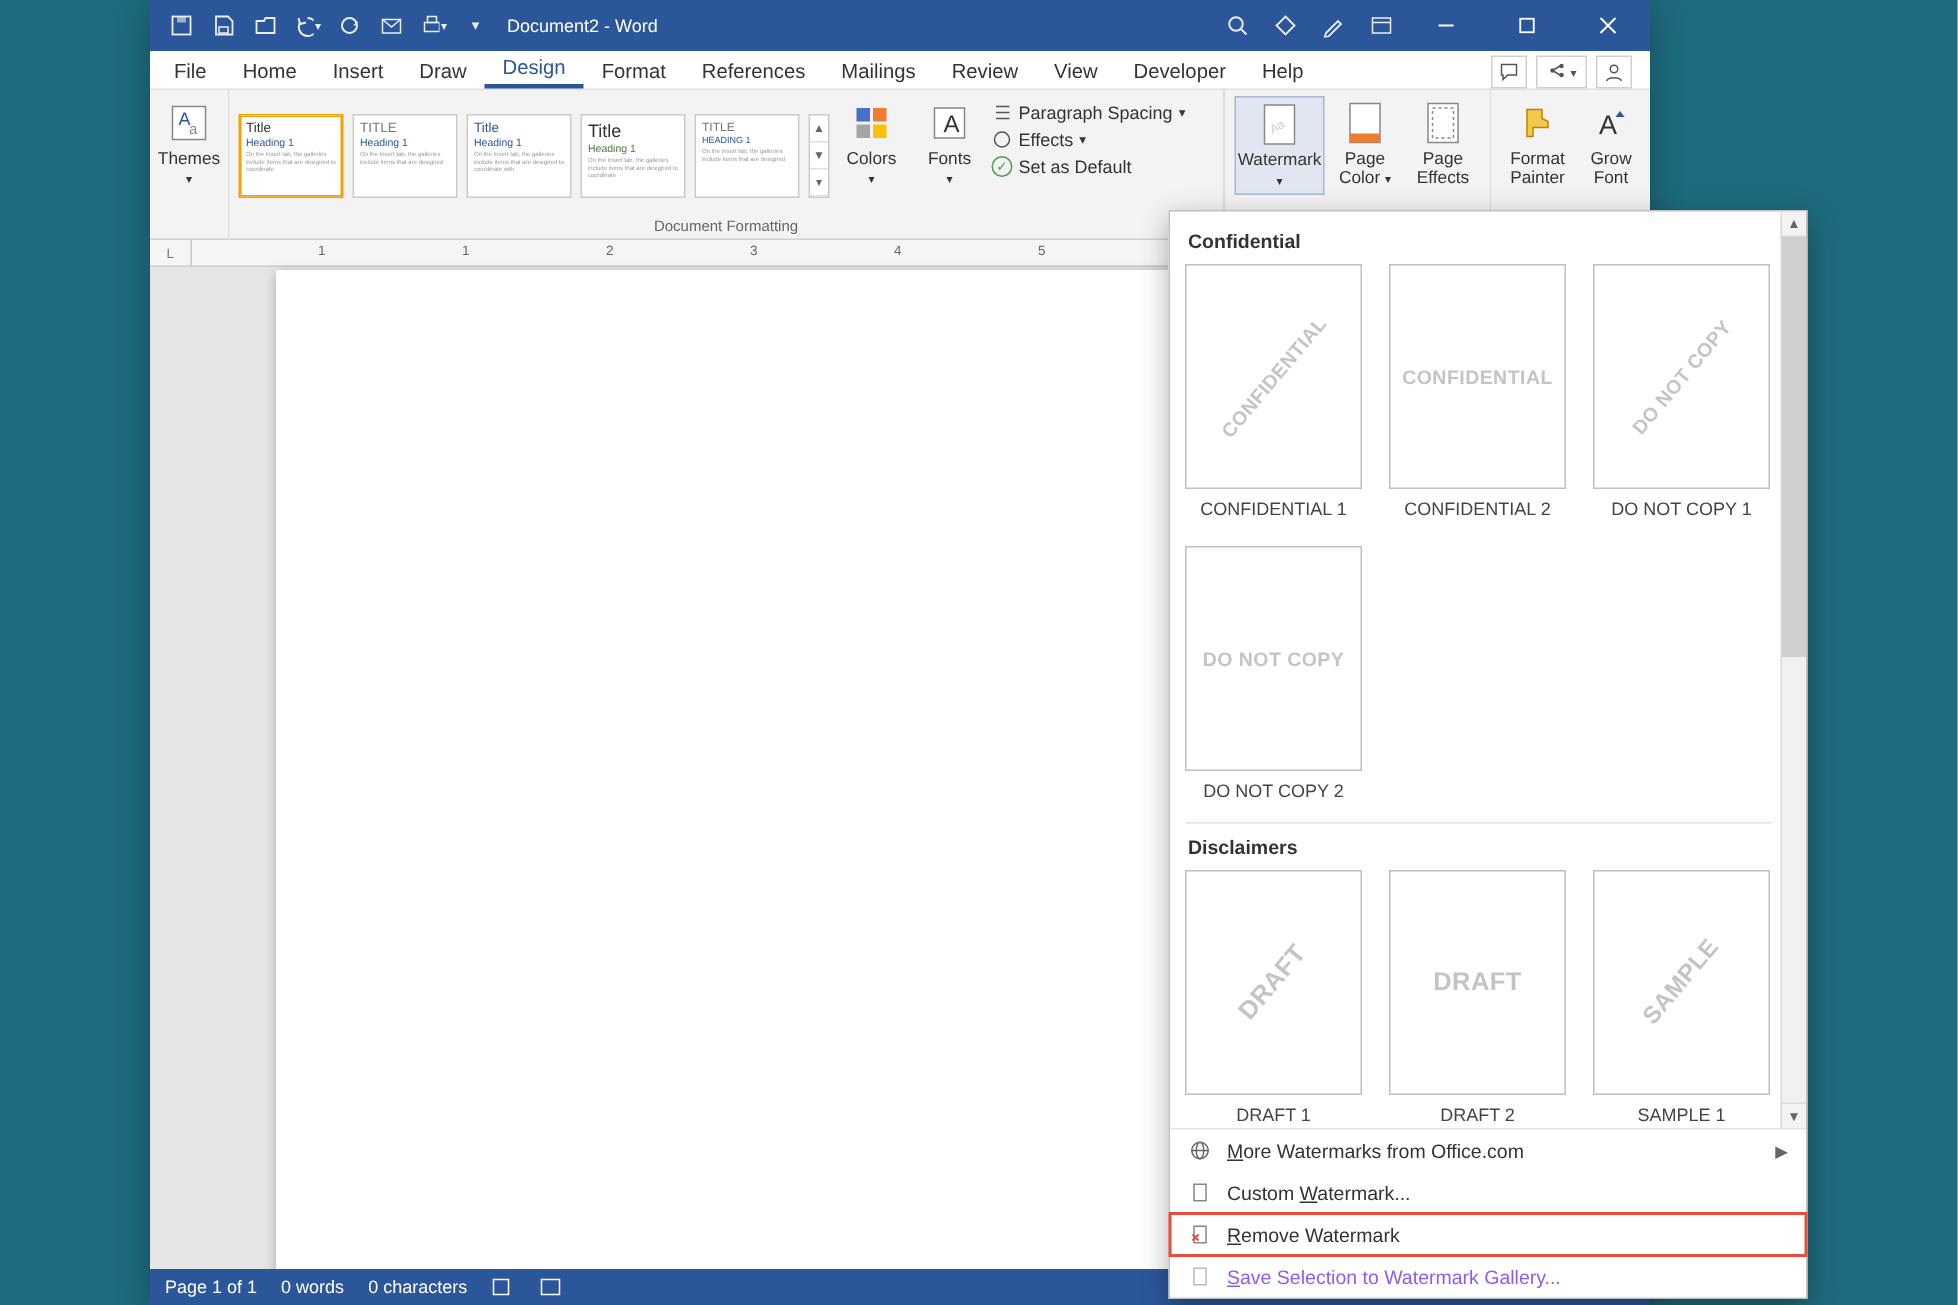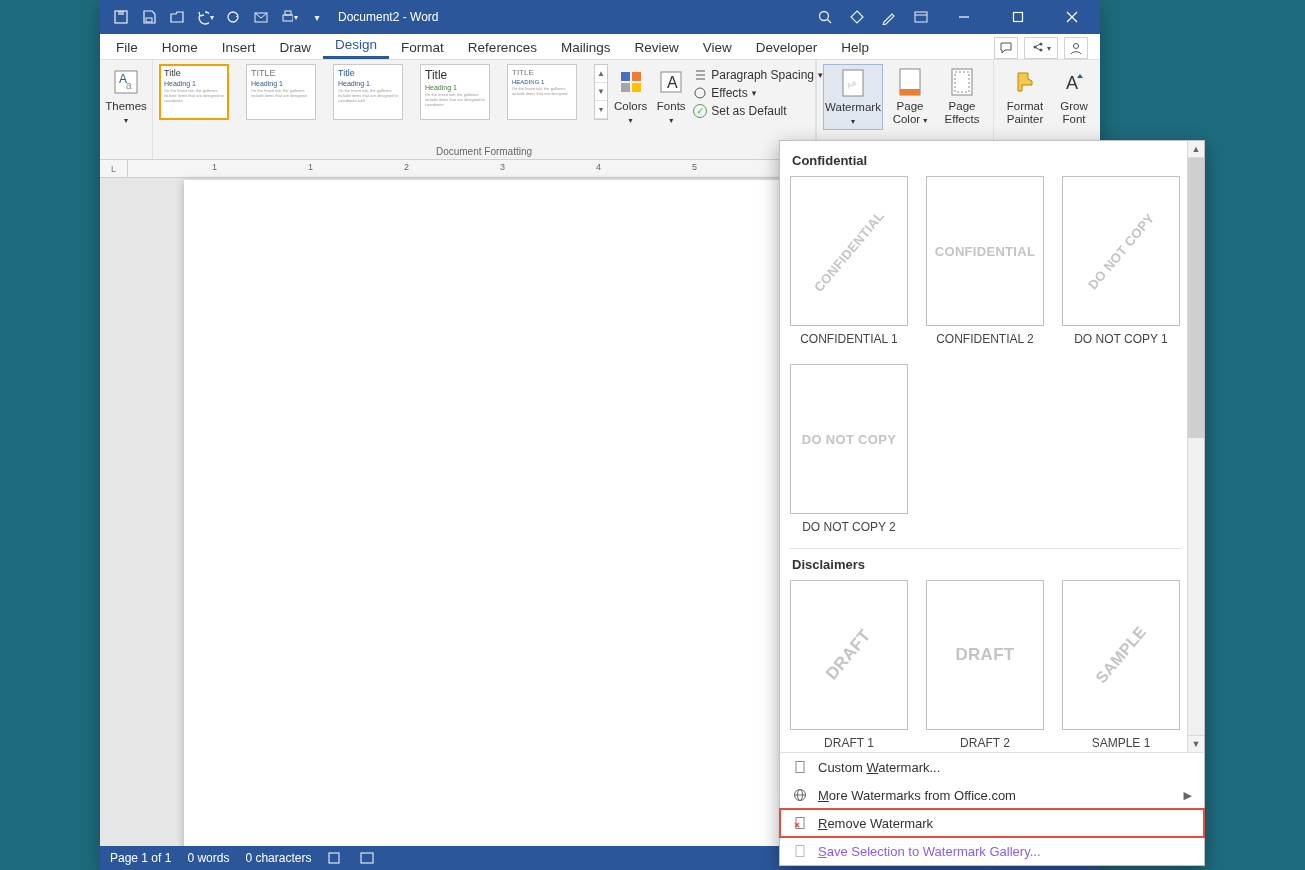--- a/index.html
+++ b/index.html
@@ -28,21 +28,21 @@
   .group-label { font-size: 10px; color: #666; padding: 2px 0 2px; text-align: center; }
   .big-btn { display: flex; flex-direction: column; align-items: center; justify-content: flex-start; width: 48px; padding: 2px 2px; gap: 2px; cursor: pointer; }
   .big-btn .ico-box { width: 32px; height: 32px; display: flex; align-items: center; justify-content: center; }
   .big-btn .lbl { font-size: 11.5px; color: #333; text-align: center; line-height: 1.15; }
   .big-btn.active { background: #e0e7f1; border: 1px solid #a5b8d4; }
 
   
   .themes-btn { width: 40px; }
 
   
-  .df-gallery { display: flex; gap: 17px; align-items: flex-start; }
+  .df-gallery { display: flex; gap: 6px; align-items: flex-start; margin-top: 12px; }
   .df-thumb { width: 70px; height: 56px; background: #fff; border: 1px solid #c9c9c9; padding: 3px 4px; font-size: 6px; color: #555; overflow: hidden; }
   .df-thumb.sel { border: 1px solid #f2a100; box-shadow: 0 0 0 1px #f2a100 inset; }
   .df-thumb .t { font-size: 9px; color: #333; }
   .df-thumb .h { font-size: 7px; color: #2b579a; margin-top: 2px; }
   .df-scroll { width: 14px; height: 56px; display: flex; flex-direction: column; border: 1px solid #c9c9c9; background: #fff; }
   .df-scroll div { flex:1; display:flex; align-items:center; justify-content:center; font-size:8px; color:#666; border-bottom:1px solid #e0e0e0; }
 
   .pf-rows { display: flex; flex-direction: column; gap: 4px; font-size: 12px; color: #333; padding-top: 4px; }
   .pf-row { display: flex; align-items: center; gap: 4px; white-space: nowrap; }
   .chk { width: 14px; height: 14px; border: 1.5px solid #4ca24c; border-radius: 50%; display:inline-flex; align-items:center; justify-content:center; color:#4ca24c; font-size:9px; }
@@ -473,36 +473,36 @@
       <div class="sb-thumb" style="height:280px"></div>
       <div style="flex:1"></div>
       <div class="sb-btn bot">▼</div>
     </div>
   </div>
 
   <div class="wm-menu">
     <div class="wm-menu-item">
       <span class="mico">
           <svg width="14" height="14">
-            <rect x="3" y="1.5" width="8" height="11" fill="none" stroke="#888"></rect>
-          </svg>
-        </span>
-      <span>Custom <u class="ul">W</u>atermark...</span>
-    </div>
-    <div class="wm-menu-item">
-      <span class="mico">
-          <svg width="14" height="14">
             <circle cx="7" cy="7" r="5.5" fill="none" stroke="#666"></circle>
             <ellipse cx="7" cy="7" rx="2.5" ry="5.5" fill="none" stroke="#666"></ellipse>
             <line x1="1.5" y1="7" x2="12.5" y2="7" stroke="#666"></line>
           </svg>
         </span>
       <span><u class="ul">M</u><span>ore Watermarks from Office.com</span></span>
       <span class="chev">▶</span>
     </div>
+    <div class="wm-menu-item">
+      <span class="mico">
+          <svg width="14" height="14">
+            <rect x="3" y="1.5" width="8" height="11" fill="none" stroke="#888"></rect>
+          </svg>
+        </span>
+      <span>Custom <u class="ul">W</u>atermark...</span>
+    </div>
     <div class="wm-menu-item highlight">
       <span class="mico">
           <svg width="14" height="14">
             <rect x="3" y="1.5" width="8" height="11" fill="none" stroke="#888"></rect>
             <path class="x" d="M2 11l4-4M2 7l4 4" stroke="#c0392b" stroke-width="1.4"></path>
           </svg>
         </span>
       <span><u class="ul">R</u>emove Watermark</span>
     </div>
     <div class="wm-menu-item disabled">

